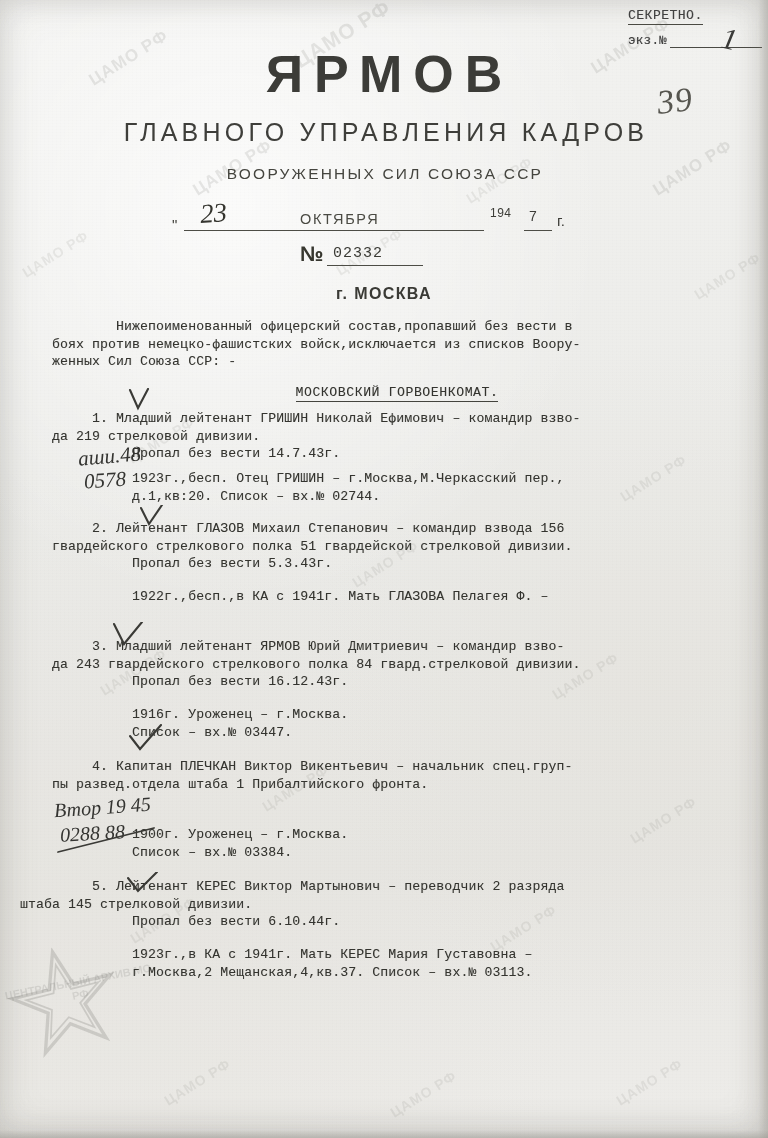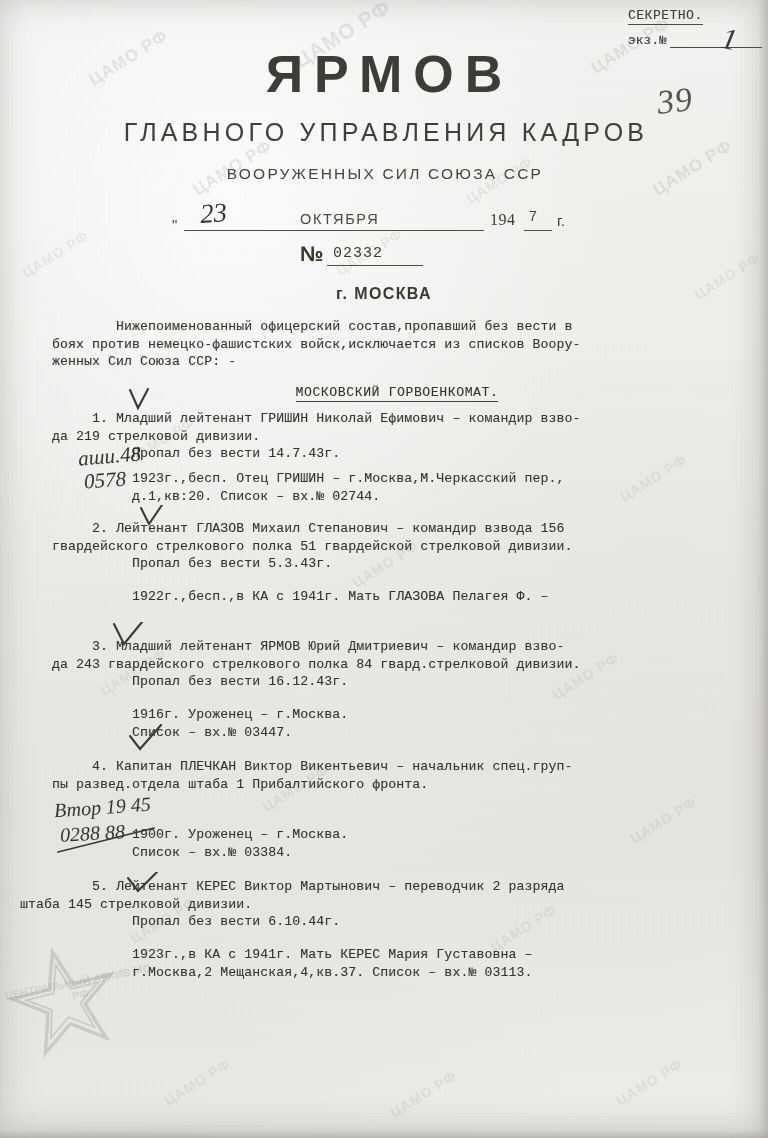--- a/index.html
+++ b/index.html
@@ -221,23 +221,23 @@
     transform: rotate(-4deg);
   }
   .dl-month {
     position: absolute; left: 128px; bottom: 4px;
     font-family: "Liberation Sans", sans-serif;
     font-size: 14.5px;
     letter-spacing: 1.6px;
     color: #4a4a43;
   }
   .dl-194 {
-    position: absolute; left: 318px; bottom: 2px;
-    font-family: Liberation Serif, serif;
-    font-size: 16px;
+    position: absolute; left: 318px; bottom: 11px;
+    font-family: Liberation Sans, sans-serif;
+    font-size: 12px;
     letter-spacing: 0.5px;
     color: #3c3c37;
   }
   .dl-year-rule {
     position: absolute; left: 352px; bottom: 0;
     width: 28px;
     border-bottom: 1.3px solid #4d4d46;
   }
   .dl-year {
     position: absolute; left: 357px; bottom: 7px;

